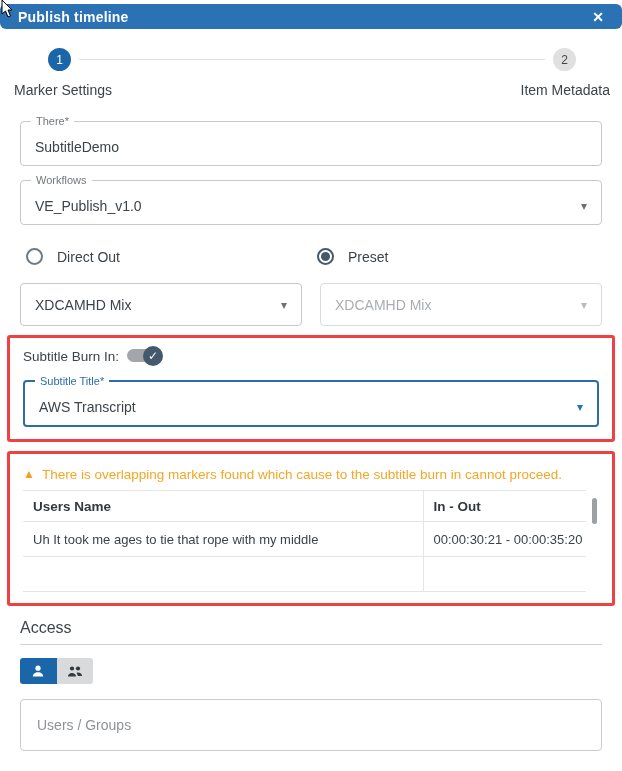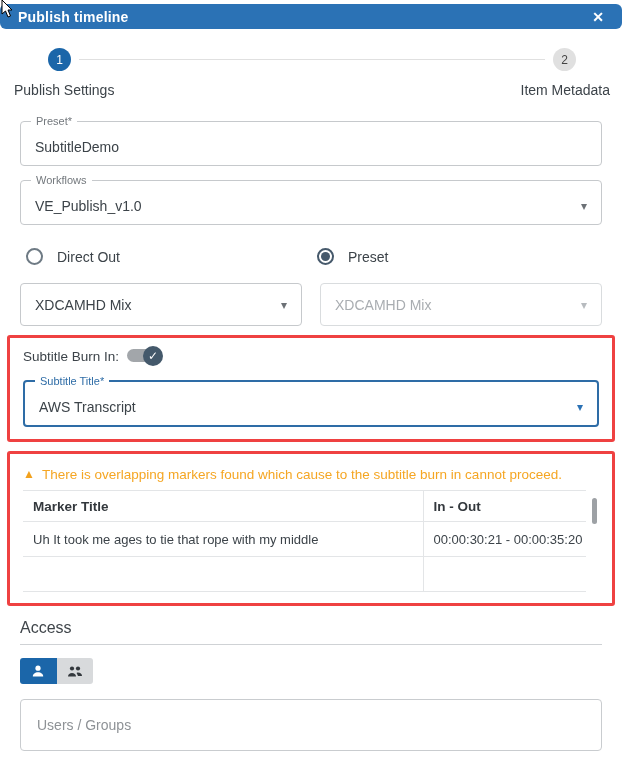--- a/index.html
+++ b/index.html
@@ -160,26 +160,26 @@
   </div>
 
   <div class="content">
 
     <div class="stepper">
       <div class="step-circle active">1</div>
       <div class="step-line"></div>
       <div class="step-circle inactive">2</div>
     </div>
     <div class="step-labels">
-      <span>Publish Settings</span>
+      <span>Marker Settings</span>
       <span>Item Metadata</span>
     </div>
 
     <div class="ofield m-title">
-      <span class="flabel">Preset*</span>
+      <span class="flabel">There*</span>
       <input class="fvalue" value="SubtitleDemo" style="">
     </div>
 
     <div class="ofield m-workflows">
       <span class="flabel">Workflows</span>
       <span class="fvalue">VE_Publish_v1.0</span>
       <span class="caret">▾</span>
     </div>
 
     <div class="radio-row">
@@ -223,21 +223,21 @@
 
     <div class="red-box">
       <div class="warn-row">
         <span class="warn-icon">▲</span>
         <span class="warn-text">There is overlapping markers found which cause to the subtitle burn in cannot proceed.</span>
       </div>
       <div class="table-wrap">
         <table class="markers">
           <thead>
             <tr>
-              <th>Marker Title</th>
+              <th>Users Name</th>
               <th class="col-inout">In - Out</th>
             </tr>
           </thead>
           <tbody>
             <tr>
               <td>Uh It took me ages to tie that rope with my middle</td>
               <td class="col-inout">00:00:30:21 - 00:00:35:20</td>
             </tr>
             <tr>
               <td></td>

